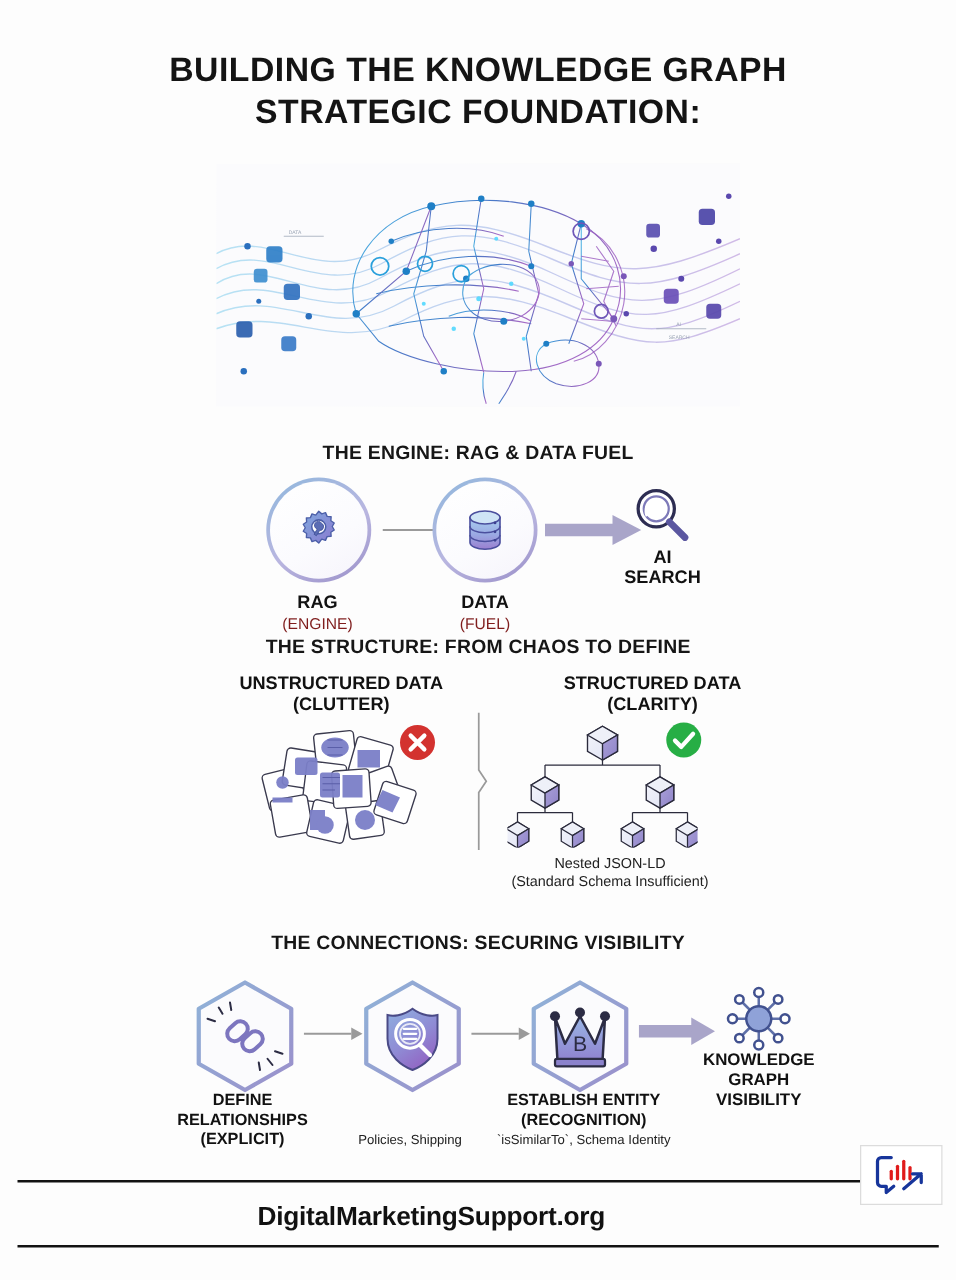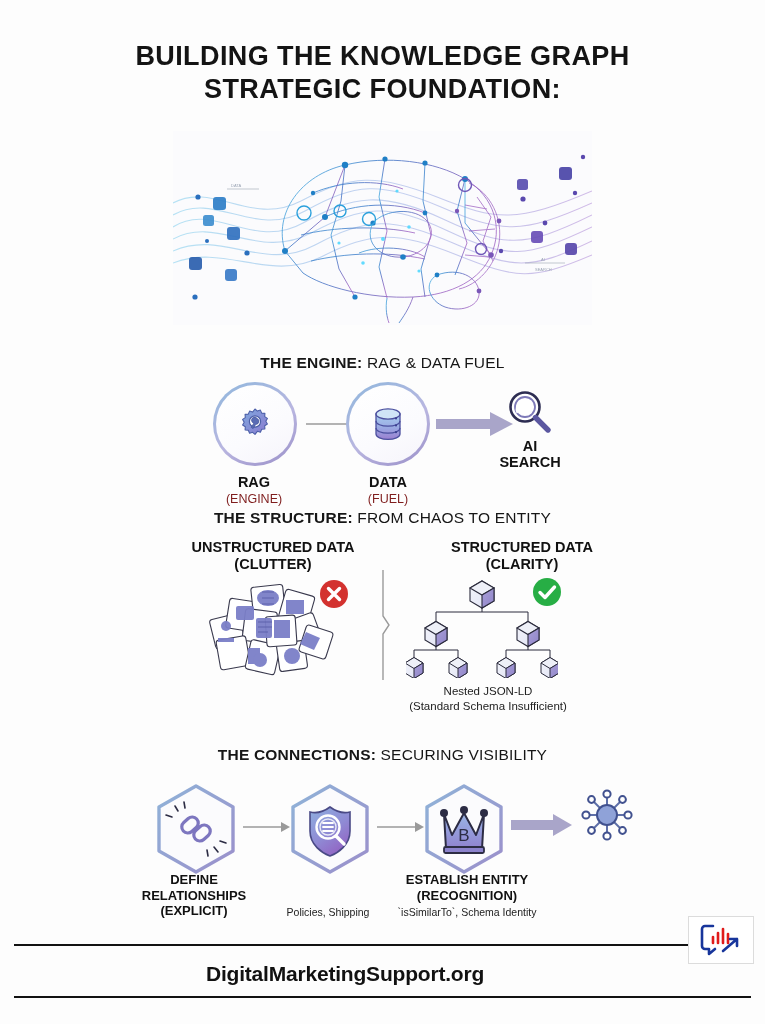--- a/index.html
+++ b/index.html
@@ -35,21 +35,21 @@
     overflow: hidden;
   }
   .hero svg { display: block; width: 419px; height: 194px; }
 
   
   .sec-head {
     position: absolute; width: 765px; text-align: center;
     font-size: 15.5px; color: #161616; letter-spacing: 0.2px;
   }
   .sec-head b { font-weight: bold; }
-  .sec-head span.light { font-weight: normal; }
+  .sec-head span.light { font-weight: bold; }
 
   
   .engine-row { position: absolute; top: 382px; left: 0; width: 765px; height: 100px; }
   .circle-ring {
     position: absolute; width: 84px; height: 84px; border-radius: 50%;
     background: linear-gradient(150deg,#8fb8dd 0%,#b9b6e0 55%,#9a8fc8 100%);
     padding: 3px;
   }
   .circle-ring > .inner {
     width: 100%; height: 100%; border-radius: 50%;
@@ -314,21 +314,21 @@
         <line x1="32.5" y1="31.5" x2="45" y2="44" stroke="#5b57a0" stroke-width="5.4" stroke-linecap="round"></line>
       </svg>
     </div>
     <div class="node-label" style="left:460px; top:56px;">
       <span>AI</span>
       <span style="display:block; font-size:14.5px; font-weight:bold;">SEARCH</span>
     </div>
   </div>
 
   <div class="sec-head" style="top:509px;">
-    <b>THE STRUCTURE:</b><span class="light"> FROM CHAOS TO ENTITY</span>
+    <b>THE STRUCTURE:</b><span class="light"> FROM CHAOS TO DEFINE</span>
   </div>
 
   <div class="struct-title" style="left:163px; top:539px;">
     <div>UNSTRUCTURED DATA</div>
     <div>(CLUTTER)</div>
   </div>
 
   <svg style="position:absolute; left:196px; top:572px;" width="152" height="110" viewBox="0 0 152 110">
     <g stroke="#3a3a4e" stroke-width="1.1" fill="#ffffff">
       <g transform="rotate(-14 32 58)">
@@ -584,20 +584,25 @@
           <circle cx="29" cy="50" r="3.6"></circle>
         <circle cx="8" cy="29" r="3.6"></circle>
           <circle cx="50" cy="29" r="3.6"></circle>
         <circle cx="13.5" cy="13.5" r="3.4"></circle>
           <circle cx="44.5" cy="44.5" r="3.4"></circle>
         <circle cx="44.5" cy="13.5" r="3.4"></circle>
           <circle cx="13.5" cy="44.5" r="3.4"></circle>
       </g>
     </svg>
   </div>
+  <div class="kg-label" style="left:527px; top:840px;">
+    <div>KNOWLEDGE</div>
+    <div>GRAPH</div>
+    <div>VISIBILITY</div>
+  </div>
 
   <div class="rule" style="top:944px;"></div>
   <div class="footer-text" style="top:962px;">DigitalMarketingSupport.org</div>
   <div class="rule" style="top:996px;"></div>
 
   <div class="logo-badge">
     <svg width="44" height="34" viewBox="0 0 44 34">
       <path d="M14 3 H6 a3 3 0 0 0 -3 3 V23 a3 3 0 0 0 3 3 H10 v5 l6-5" fill="none" stroke="#17359b" stroke-width="2.6" stroke-linejoin="round" stroke-linecap="round"></path>
       <g stroke="#e01b1b" stroke-width="2.6" stroke-linecap="round">
         <line x1="14" y1="20" x2="14" y2="14"></line>

